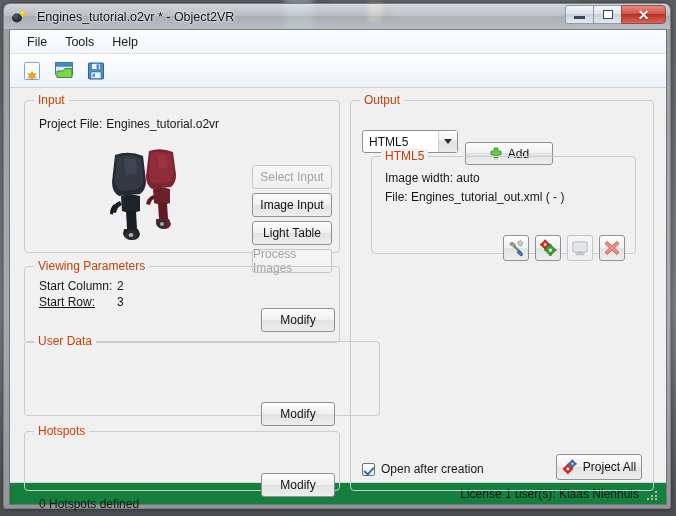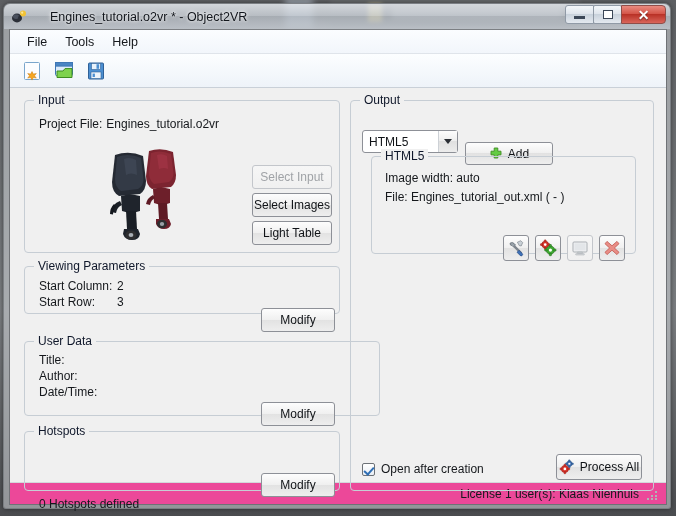--- a/index.html
+++ b/index.html
@@ -34,21 +34,21 @@
     box-shadow: 0 0 4px rgba(0,0,0,.45);
   }
   .titlebar {
     position:absolute; left:0; top:0; width:100%; height:25px;
     border-radius: 6px 6px 0 0;
     background: linear-gradient(180deg, rgba(232,236,241,.72) 0%, rgba(200,207,215,.62) 48%, rgba(176,184,193,.55) 50%, rgba(205,212,220,.62) 100%);
     display:flex; align-items:center;
   }
   .title-icon { margin-left:7px; width:16px; height:16px; position:relative; flex:0 0 auto;}
   .title-text {
-    margin-left:23px; font-size:12.5px; color:#12161c; white-space:nowrap;
+    margin-left:10px; font-size:12.5px; color:#12161c; white-space:nowrap;
     text-shadow: 0 0 3px rgba(255,255,255,.9), 0 0 5px rgba(255,255,255,.7);
   }
   .wbtns { position:absolute; right:4px; top:1px; display:flex; gap:0; }
   .wbtn {
     width:29px; height:19px; border:1px solid #909aa6; margin-left:-1px;
     background: linear-gradient(180deg,#f4f7fa 0%,#dfe5ec 45%,#c9d2dc 50%,#e4e9ef 100%);
     display:flex; align-items:center; justify-content:center;
     border-radius:2px;
   }
   .wbtn.min { border-radius:3px 0 0 3px; }
@@ -81,21 +81,21 @@
   }
   .tbtn { width:26px; height:26px; display:flex; align-items:center; justify-content:center;
           border:1px solid transparent; border-radius:3px; }
 
   .content { flex:1 1 auto; position:relative; background:#f0f0f0; }
 
   
   .gb { position:absolute; border:1px solid #c6cdd4; border-radius:4px; background:transparent; }
   .gb > .gb-title {
     position:absolute; top:-8px; left:9px; background:#f0f0f0;
-    padding:0 4px; font-size:12px; color:#0f172a; white-space:nowrap;
+    padding:0 4px; font-size:12px; color:#c2410c; white-space:nowrap;
   }
 
   
   .btn {
     border:1px solid #8d9097; border-radius:3px;
     background: linear-gradient(180deg,#fdfdfd 0%,#f0f0f0 48%,#e2e2e2 50%,#eeeeee 100%);
     font-size:12px; color:#101317; display:flex; align-items:center; justify-content:center;
     cursor:default; font-family:"Liberation Sans",sans-serif;margin-top:24px;
   }
   .btn.disabled { color:#a0a3a7; border-color:#c3c6cb;
@@ -122,21 +122,21 @@
   
   .cbrow { display:flex; align-items:center; gap:6px; }
   .cbox { width:13px; height:13px; border:1px solid #6d7277; border-radius:2px;
           background:linear-gradient(180deg,#fff,#e9eef4); position:relative; }
   .cbox:after { content:""; position:absolute; left:3px; top:1px; width:4px; height:8px;
           border:solid #2f6fb5; border-width:0 2px 2px 0; transform:rotate(42deg); }
 
   
   .statusbar {
     height:22px; flex:0 0 auto; display:flex; align-items:center; justify-content:flex-end;
-    background:#ec4899; border-top:1px solid #d4d8dc; padding-right:6px; gap:8px;
+    background:#15803d; border-top:1px solid #d4d8dc; padding-right:6px; gap:8px;
   }
   .status-text { font-size:12px; color:#16191d; }
   .grip { width:13px; height:13px; position:relative; }
   .grip i { position:absolute; width:2px;height:2px;background:#b0b4b8; }
 
   
   .thumb { position:absolute; }
 </style>
 </head>
 <body>
@@ -242,46 +242,42 @@
               <path d="M29 80 h14 l2 5 q-1 6 -8 6 t-9 -6 z" fill="#1f242c"></path>
               <ellipse cx="36" cy="86" rx="5.6" ry="4.6" fill="#2e2e30"></ellipse>
               <ellipse cx="36" cy="86" rx="2.4" ry="2" fill="#a9afb5"></ellipse>
               <path d="M25 52 q-8 3 -9 11 l5 1 q1 -6 6 -8z" fill="#1a1f26"></path>
               <path d="M19 55 q-4 4 -4 10 l3 .5 q0 -5 3 -8z" fill="#14181e"></path>
             </g>
           </svg>
         </div>
 
         <div class="btn disabled" style="position:absolute; left:227px; top:40px; width:80px; height:24px;">Select Input</div>
-        <div class="btn" style="position:absolute; left:227px; top:68px; width:80px; height:24px;">Select Images</div>
+        <div class="btn" style="position:absolute; left:227px; top:68px; width:80px; height:24px;">Image Input</div>
         <div class="btn" style="position:absolute; left:227px; top:96px; width:80px; height:24px;">Light Table</div>
-      </div>
-
-      <div class="gb" style="left:14px; top:178px; width:316px; height:48px;">
+        <div class="btn disabled" style="position:absolute; left:227px; top:124px; width:80px; height:24px;">Process Images</div>
+      </div>
+
+      <div class="gb" style="left:14px; top:178px; width:316px; height:77px;">
         <span class="gb-title">Viewing Parameters</span>
         <div style="position:absolute; left:14px; top:12px;">
           <div style="display:flex;">
             <span class="lbl" style="width:78px;">Start Column:</span>
             <span class="lbl">2</span>
           </div>
           <div style="display:flex; margin-top:2px;">
-            <span class="lbl" style="width:78px;">Start Row:</span>
+            <span class="lbl" style="width:78px;text-decoration:underline;">Start Row:</span>
             <span class="lbl">3</span>
           </div>
         </div>
         <div class="btn" style="position:absolute; left:236px; top:17px; width:74px; height:24px;">Modify</div>
       </div>
 
       <div class="gb" style="left:14px; top:253px; width:356px; height:75px;">
         <span class="gb-title">User Data</span>
-        <div style="position:absolute; left:14px; top:11px;">
-          <div class="lbl">Title:</div>
-          <div class="lbl" style="margin-top:2px;">Author:</div>
-          <div class="lbl" style="margin-top:2px;">Date/Time:</div>
-        </div>
         <div class="btn" style="position:absolute; left:236px; top:36px; width:74px; height:24px;">Modify</div>
       </div>
 
       <div class="gb" style="left:14px; top:343px; width:316px; height:60px;">
         <span class="gb-title">Hotspots</span>
         <div class="lbl" style="position:absolute; left:14px; top:17px;margin-top:48px;">0 Hotspots defined</div>
         <div class="btn" style="position:absolute; left:236px; top:17px; width:74px; height:24px;">Modify</div>
       </div>
 
       <div class="gb" style="left:340px; top:12px; width:304px; height:391px;">
@@ -369,21 +365,21 @@
             <circle cx="11.6" cy="5.4" r="1.2" fill="#fff"></circle>
             <g fill="#d9352c" stroke="#9c1f18" stroke-width=".6">
               <circle cx="6.6" cy="11.2" r="4"></circle>
               <rect x="5.6" y="5.9" width="2" height="2.2" rx=".4"></rect>
               <rect x="5.6" y="14.3" width="2" height="2.2" rx=".4"></rect>
               <rect x="1.2" y="10.2" width="2.2" height="2" rx=".4"></rect>
               <rect x="9.8" y="10.2" width="2.2" height="2" rx=".4"></rect>
             </g>
             <circle cx="6.6" cy="11.2" r="1.5" fill="#fff"></circle>
           </svg>
-          <span>Process All</span>
+          <span>Project All</span>
         </div>
       </div>
 
     </div>
 
     <div class="statusbar">
       <span class="status-text">License 1 user(s): Klaas Nienhuis</span>
       <span class="grip">
         <i style="left:8px;top:4px;"></i>
           <i style="left:4px;top:8px;"></i>

